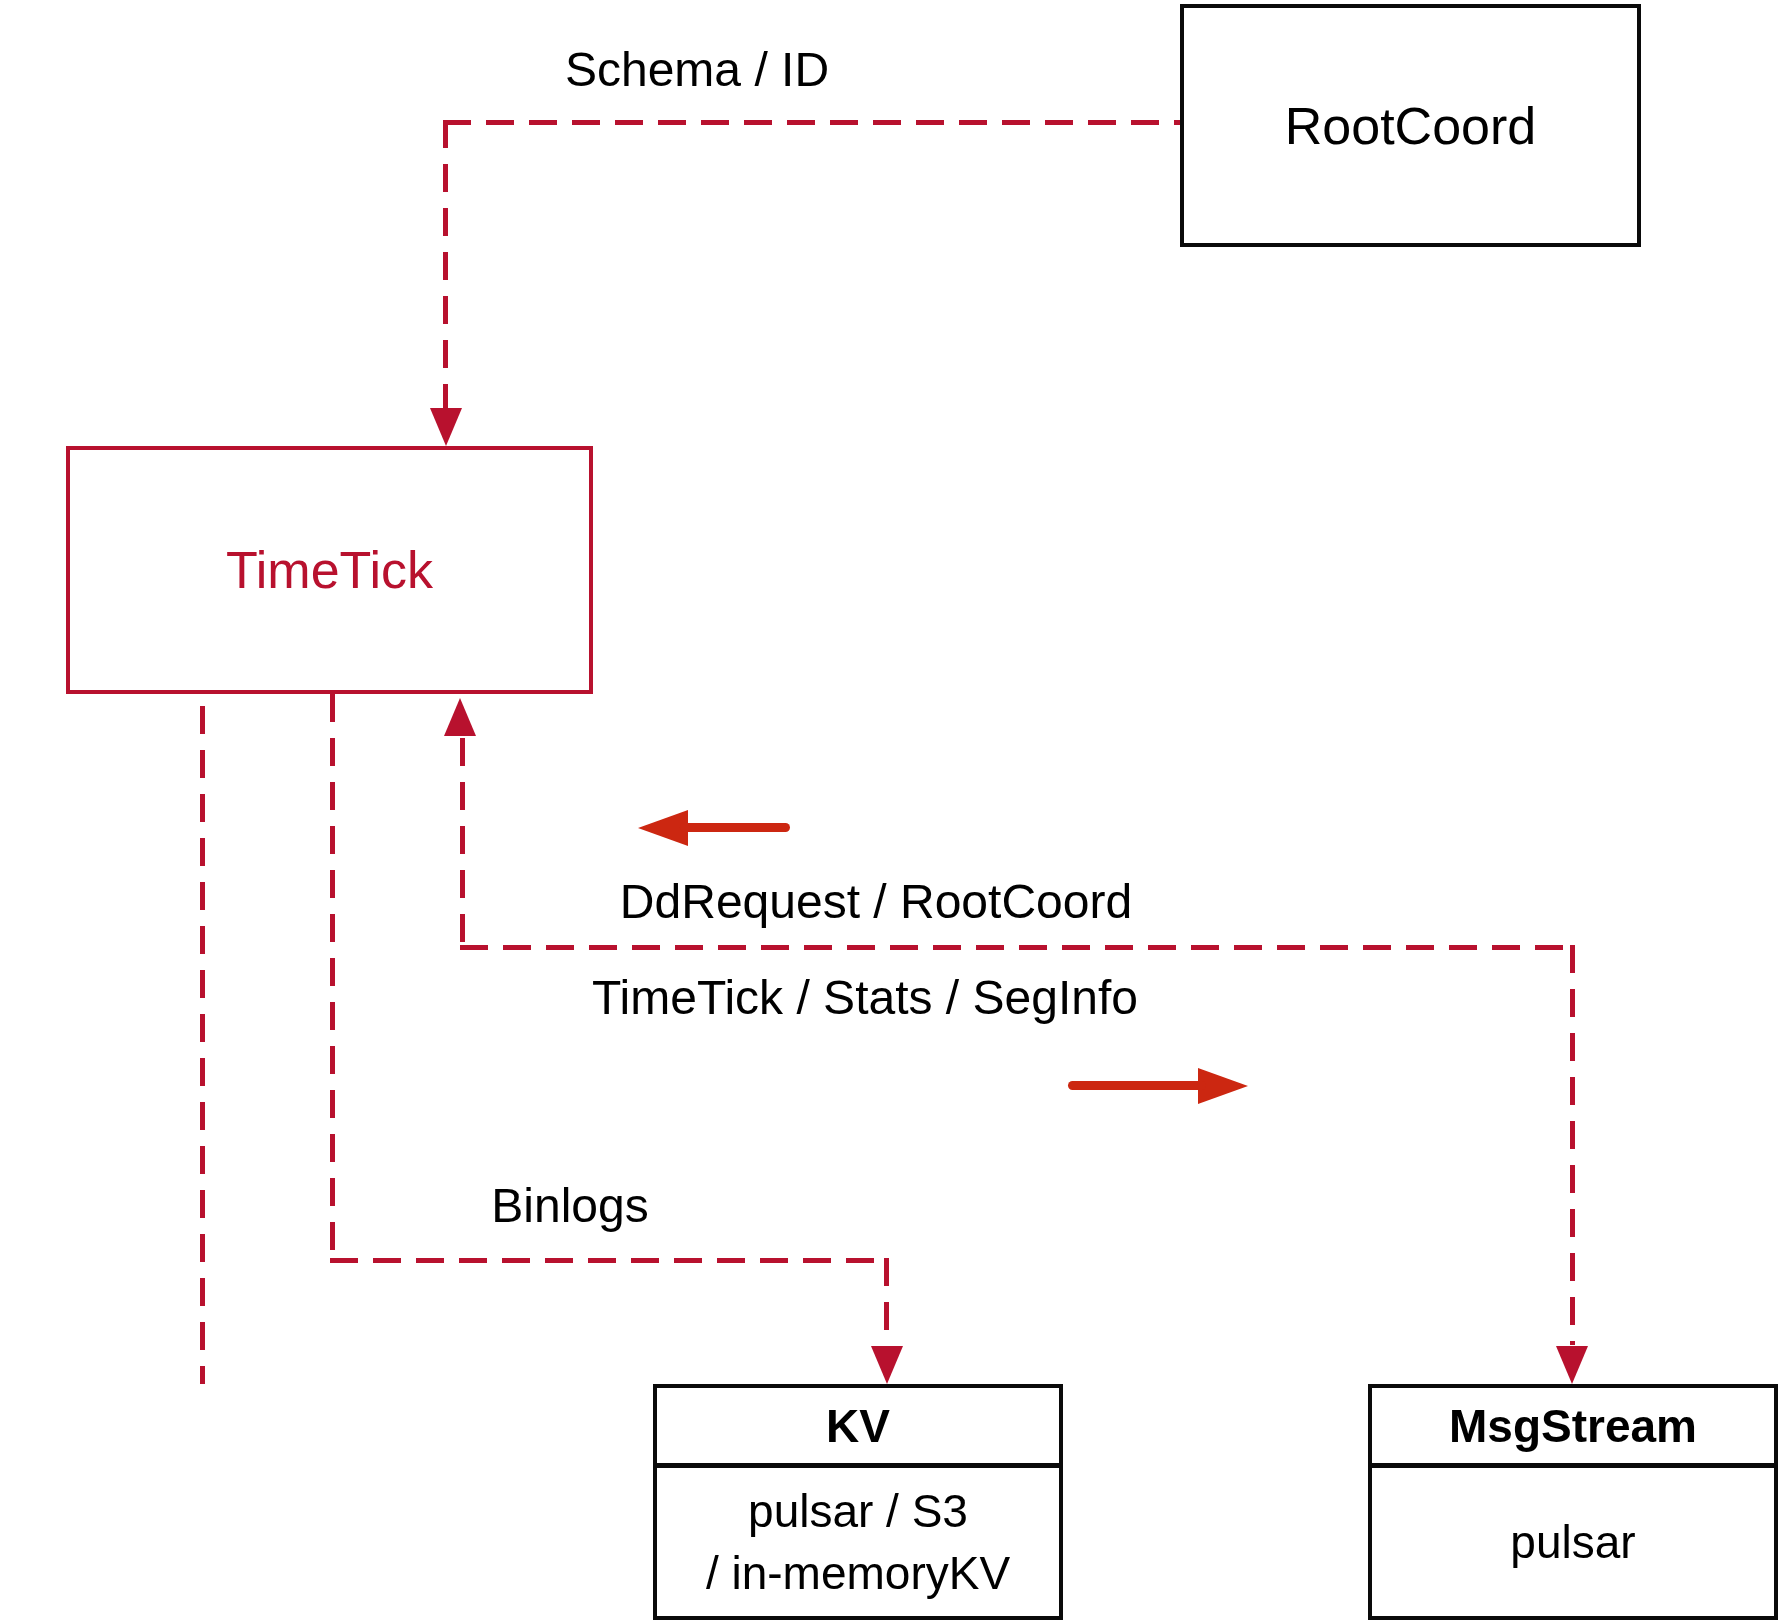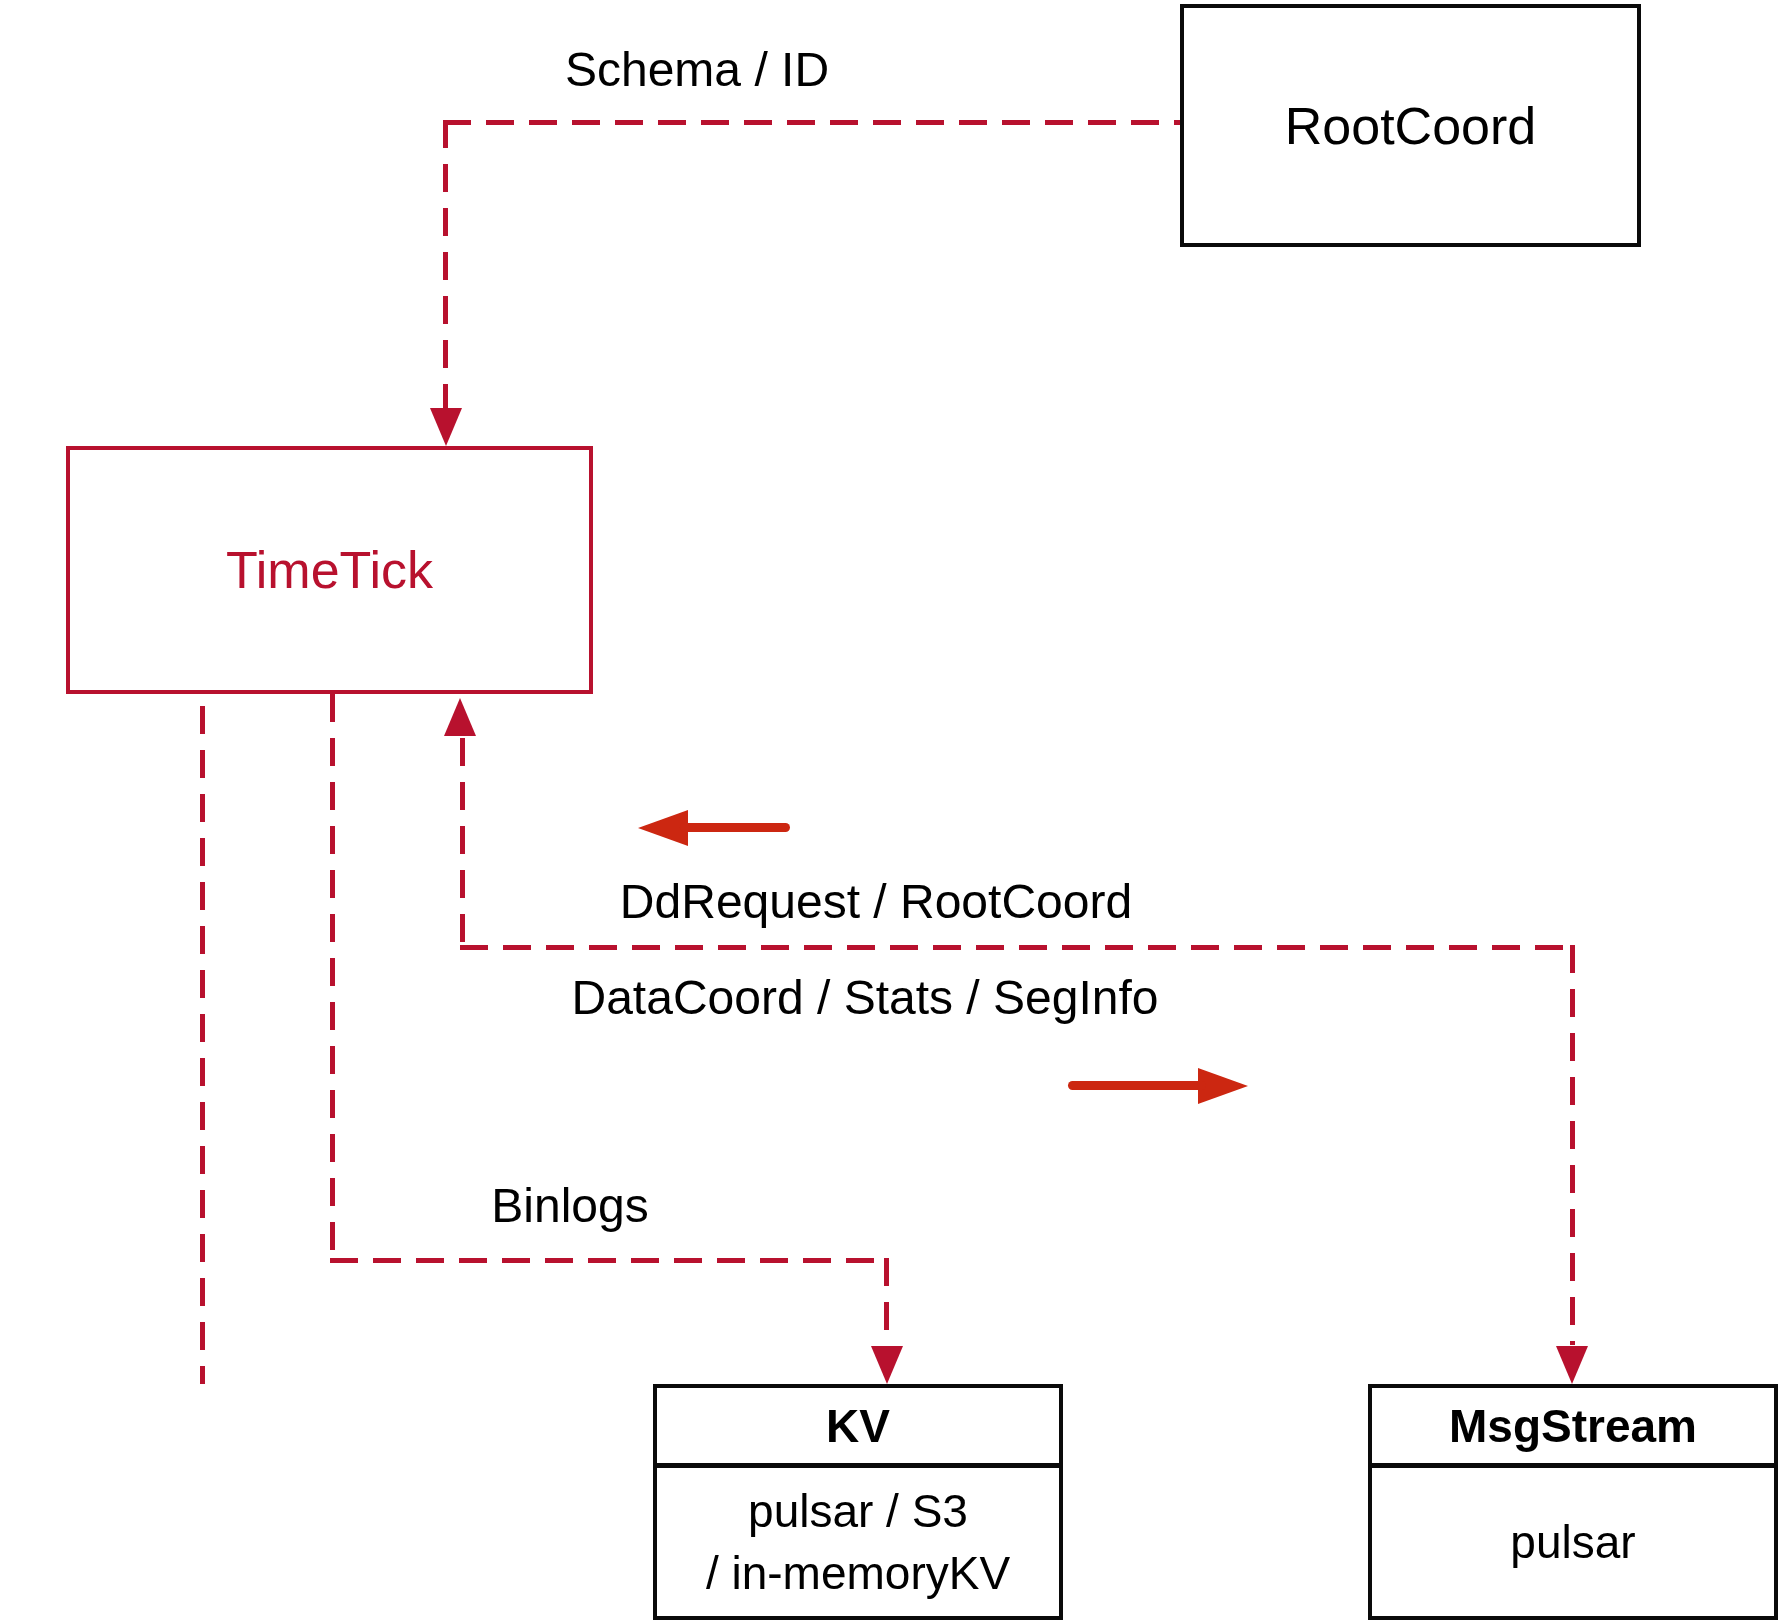--- a/index.html
+++ b/index.html
@@ -173,21 +173,21 @@
   <div class="dash-h" style="left:460px; top:945px; width:1115px;"></div>
   <div class="dash-v" style="left:1570px; top:945px; height:400px;"></div>
   <div class="tri down" style="left:1556px; top:1346px;"></div>
 
   <div class="solid-arrow left" id="arrow-to-datacoord">
     <div class="head"></div>
     <div class="tail"></div>
   </div>
   <div class="edge-label" id="label-ddreq">DdRequest / RootCoord</div>
 
-  <div class="edge-label" id="label-timetick">DataCoord / Stats / SegInfo</div>
+  <div class="edge-label" id="label-timetick">TimeTick / Stats / SegInfo</div>
   <div class="solid-arrow right" id="arrow-to-msgstream">
     <div class="head"></div>
     <div class="tail"></div>
   </div>
 
 
   <div class="store-node" id="kv">
     <div class="store-header">KV</div>
     <div class="store-body">
       <span>pulsar / S3</span>

